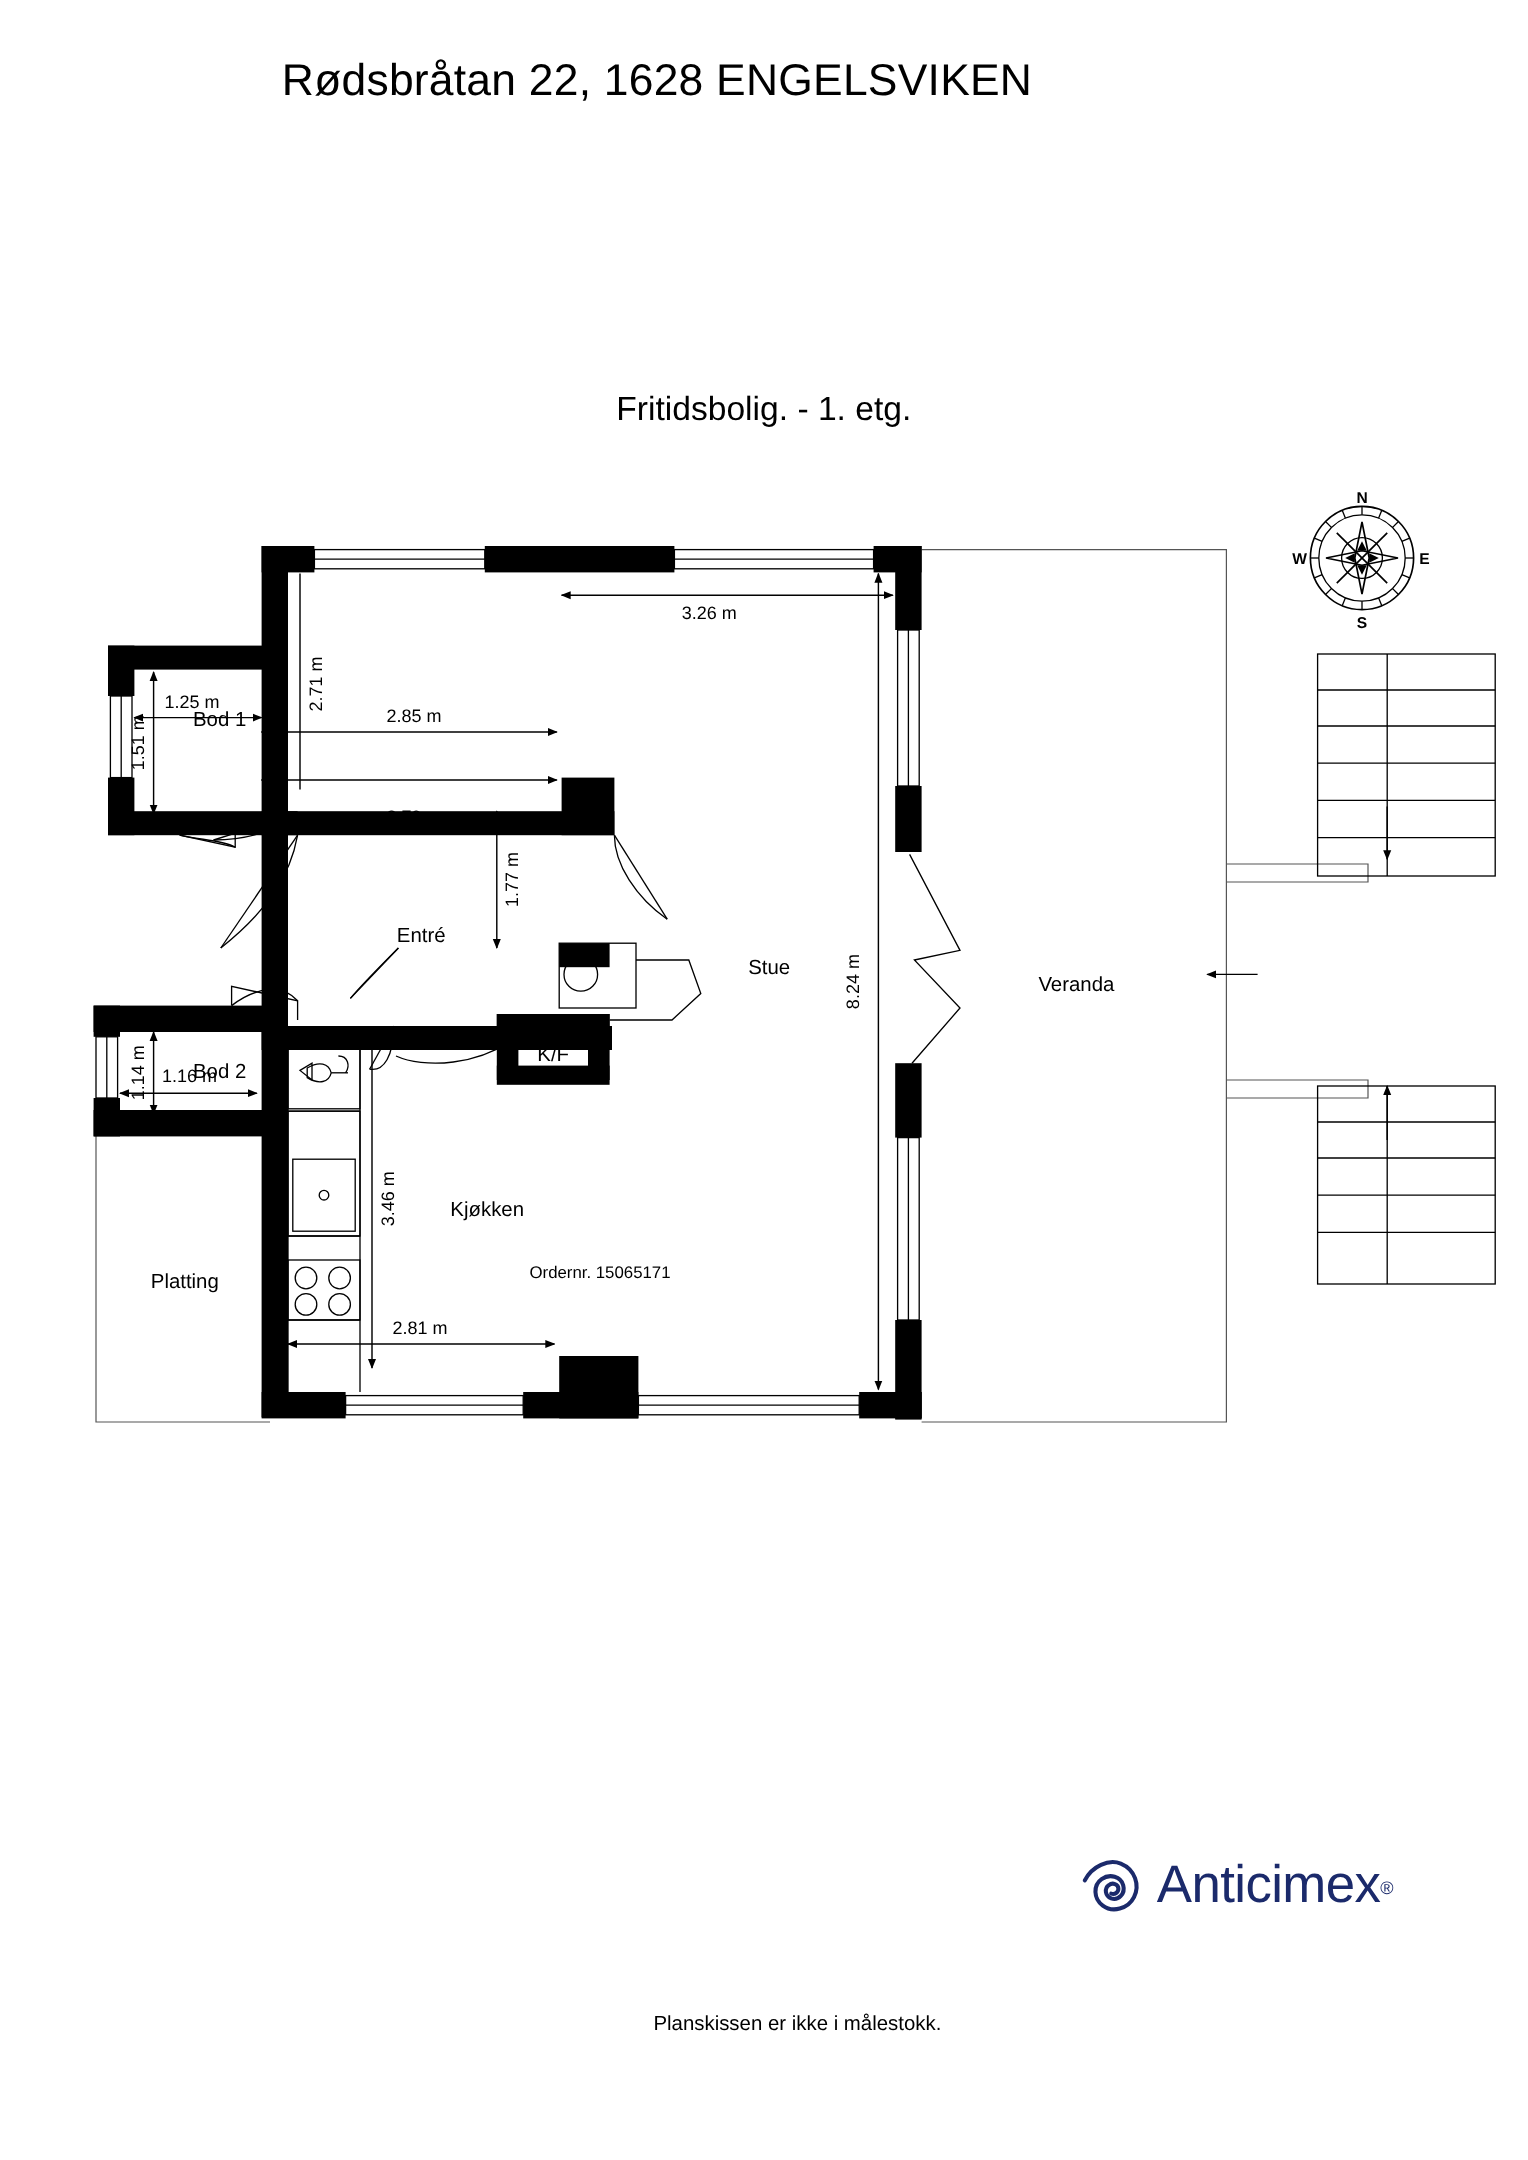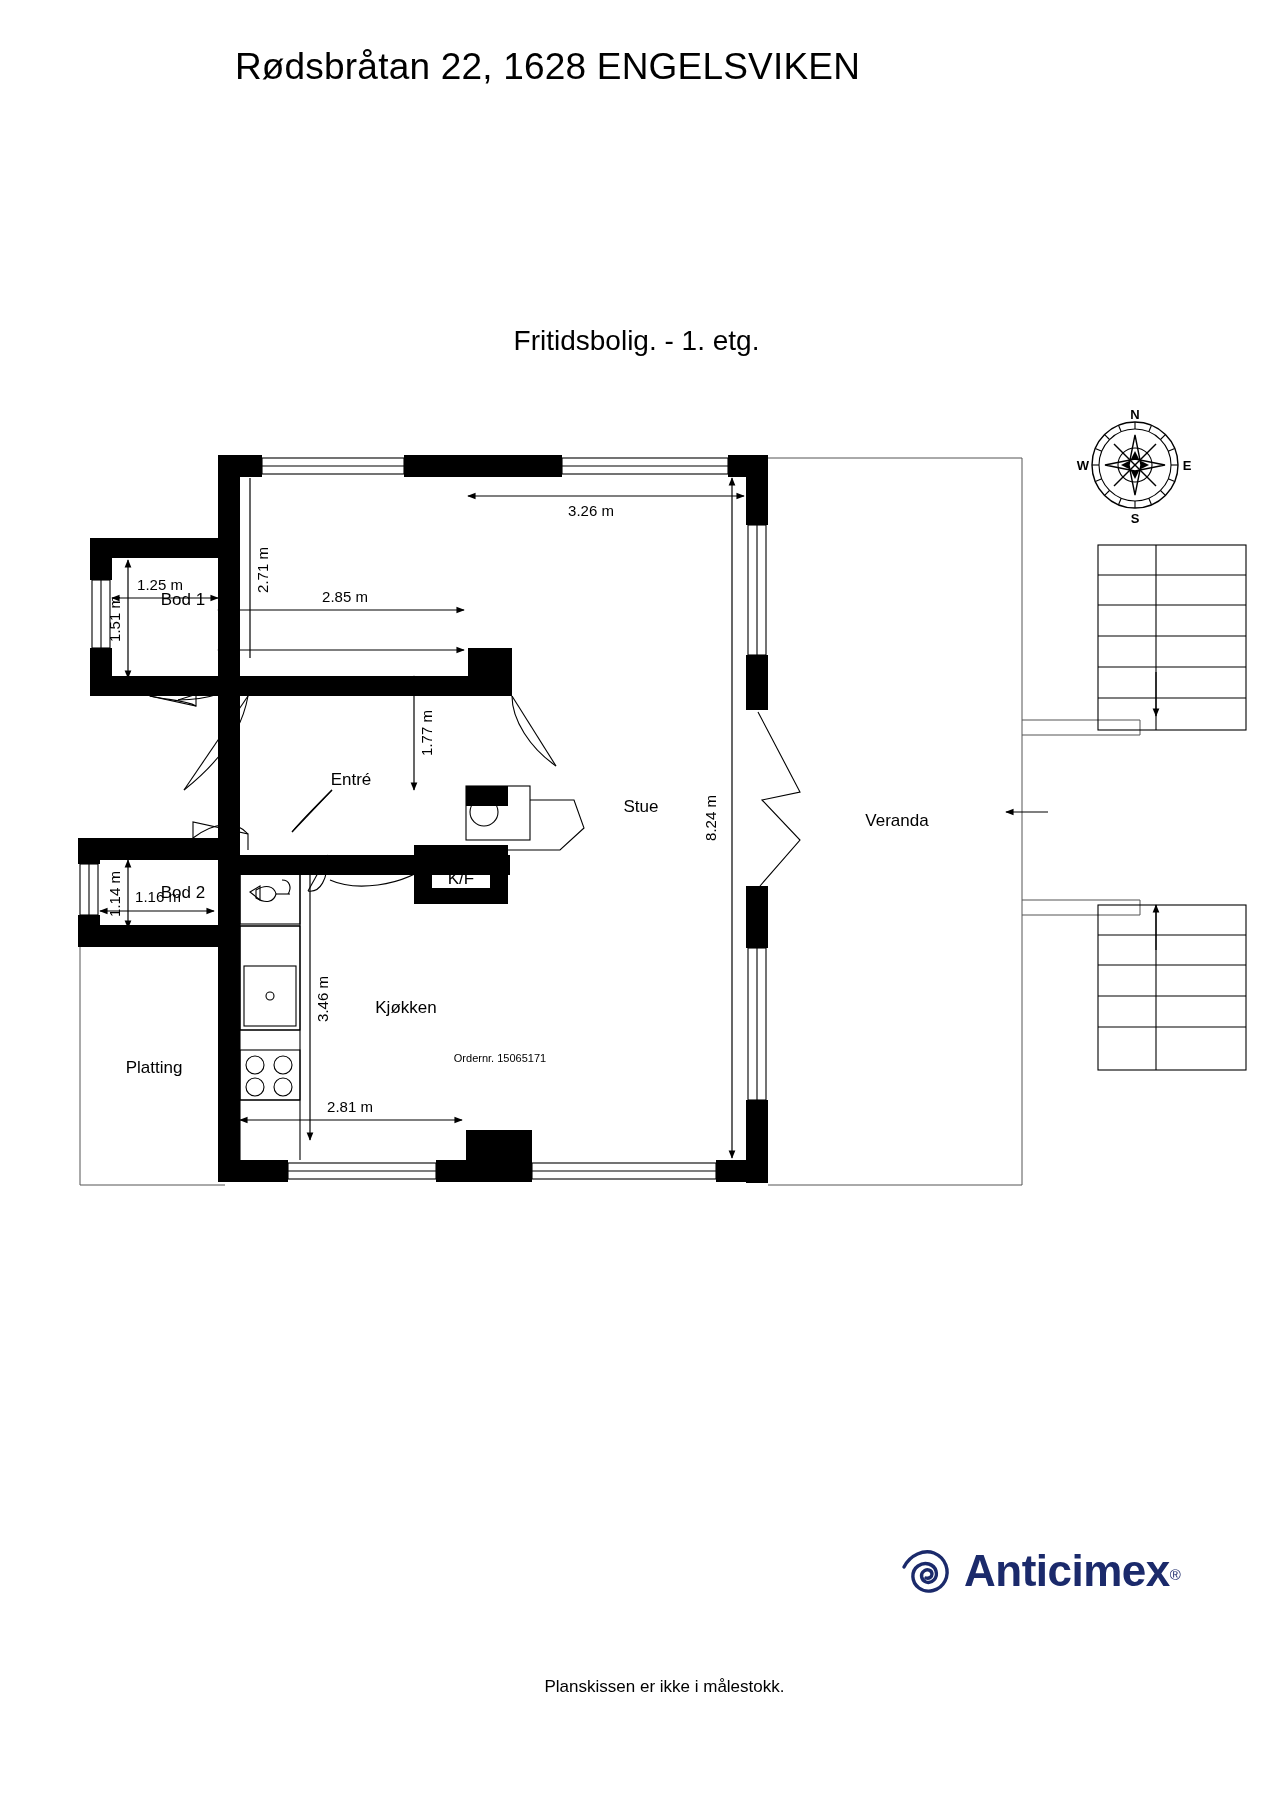--- a/index.html
+++ b/index.html
@@ -22,21 +22,21 @@
     font-size: 37px; font-weight: 400; letter-spacing: .2px;
   }
   #plan-subtitle {
     position: absolute; top: 325px; left: 0; width: 1273px;
     text-align: center;
     font-size: 28px; font-weight: 400;
   }
   #order-number {
     position: absolute; top: 1052px; left: 0; width: 1000px;
     text-align: center;
-    font-size: 11px;
+    font-size: 14px;
   }
 
   
   #floorplan {
     position: absolute; top: 0; left: 0;
     width: 1273px; height: 1800px;
     pointer-events: none;
   }
   #floorplan text {
     font-family: "Liberation Sans", sans-serif;
@@ -53,21 +53,21 @@
   .dimline   { stroke: #000; stroke-width: 1.2; fill: none; }
   .door-arc  { fill: none; stroke: #000; stroke-width: 1.1; }
 
   
   #logo {
     position: absolute; left: 900px; top: 1545px;
     display: flex; align-items: center; gap: 12px;
   }
   #logo-mark { width: 52px; height: 52px; display: block; }
   #logo-text {
-    font-size: 44px; font-weight: 700;
+    font-size: 44px; font-weight: 400;
     letter-spacing: -0.5px;
     line-height: 1;
   }
   #logo-reg {
     font-size: 15px; vertical-align: super;
     font-weight: 400;
   }
 
   
   #footer {

